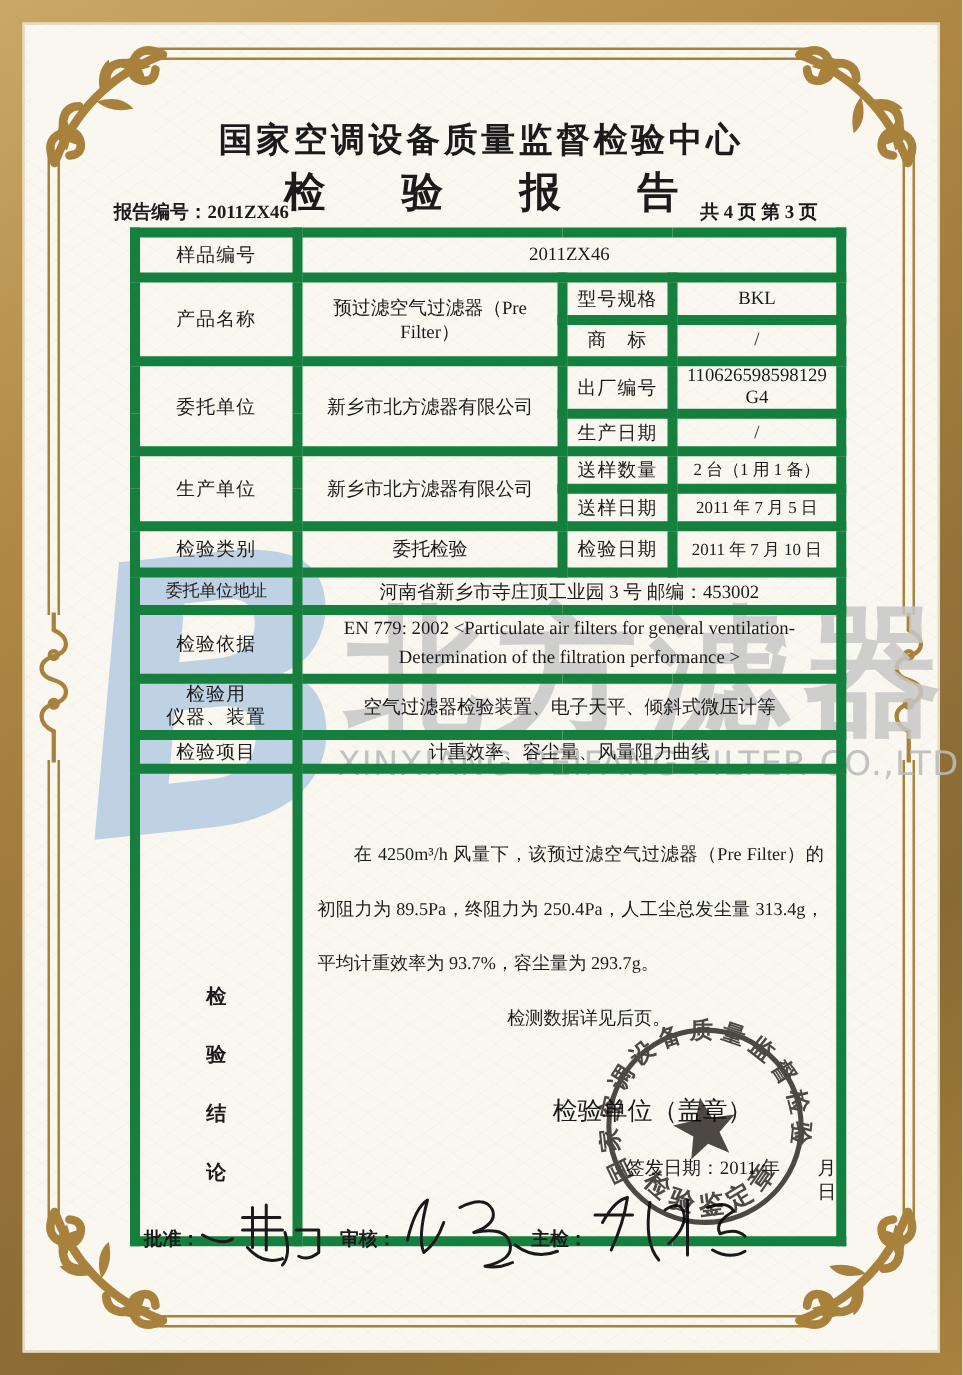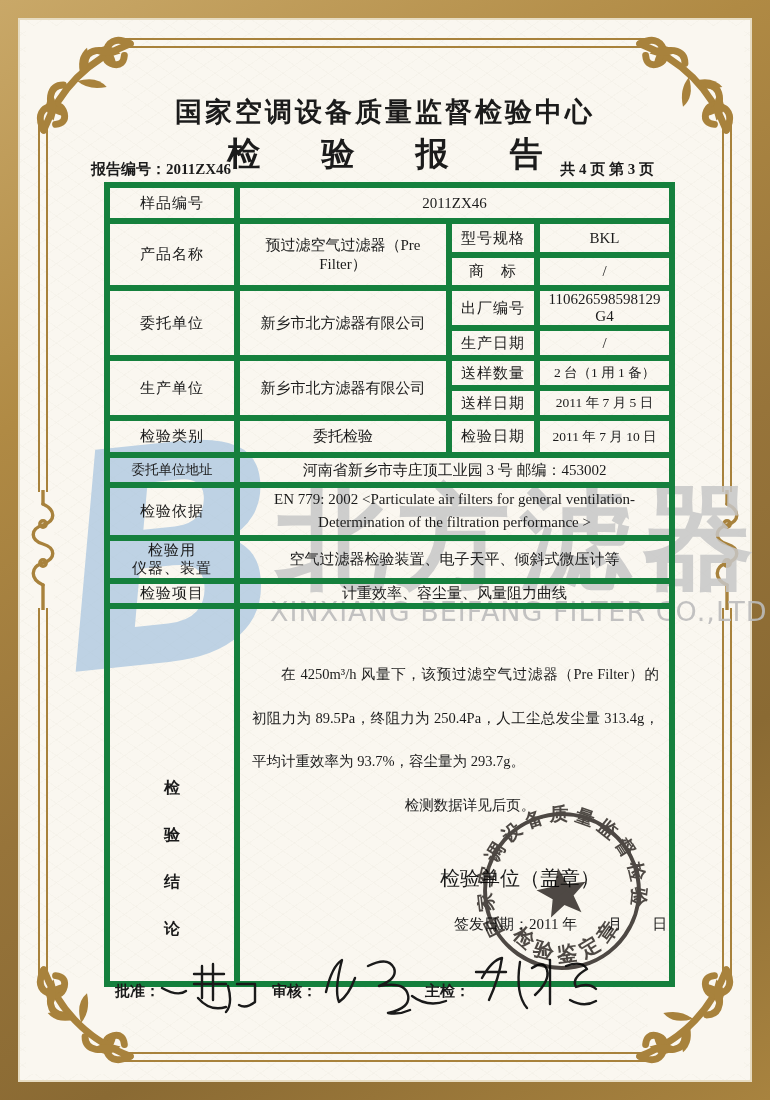--- a/index.html
+++ b/index.html
@@ -24,21 +24,21 @@
   .wm-cn{position:absolute;left:276px;top:482px;font-family:"DejaVu Sans",sans-serif;font-weight:900;font-size:112px;letter-spacing:10px;color:#c7c7c7;opacity:.85;line-height:1;}
   .wm-en{position:absolute;left:270px;top:596px;font-family:"DejaVu Sans",sans-serif;font-size:27px;letter-spacing:1px;color:#bcbcbc;opacity:.9;white-space:nowrap;}
   .wm{z-index:1;}
   .content{position:absolute;inset:0;z-index:2;color:#1b1b1b;}
   .title1{position:absolute;top:94px;left:0;width:770px;text-align:center;font-family:"Liberation Sans","DejaVu Sans",sans-serif;font-weight:bold;font-size:27px;letter-spacing:3px;}
   .title2{position:absolute;top:132px;left:0;width:770px;text-align:center;font-family:"Liberation Sans","DejaVu Sans",sans-serif;font-weight:bold;font-size:33px;letter-spacing:26px;text-indent:26px;}
   .report-line{position:absolute;top:160px;left:91px;width:563px;font-size:15px;font-weight:bold;}
   .report-line .pageinfo{float:right;}
   
   table.rpt{position:absolute;left:104px;top:182px;width:565px;border-collapse:collapse;table-layout:fixed;background:transparent;}
-  table.rpt td{border:6px solid #15803d;padding:0 4px;font-size:15px;text-align:center;vertical-align:middle;overflow:hidden;}
+  table.rpt td{border:8px solid #15803d;padding:0 4px;font-size:15px;text-align:center;vertical-align:middle;overflow:hidden;}
   td.lbl{letter-spacing:1px;}
   td.left{text-align:left;padding-left:12px;}
   td.en{font-size:12.5px;line-height:1.55;padding:2px 4px;}
   td.num-sm{font-size:12.5px;letter-spacing:0;}
   .two-line{line-height:1.25;display:block;}
   
   td.concl-label{vertical-align:top;}
   .vlabel{display:flex;flex-direction:column;align-items:center;gap:26px;padding-top:128px;font-size:16px;font-weight:bold;}
   .concl-cell{position:relative;height:100%;}
   .concl-body{position:absolute;left:0;top:0;right:0;bottom:0;}

